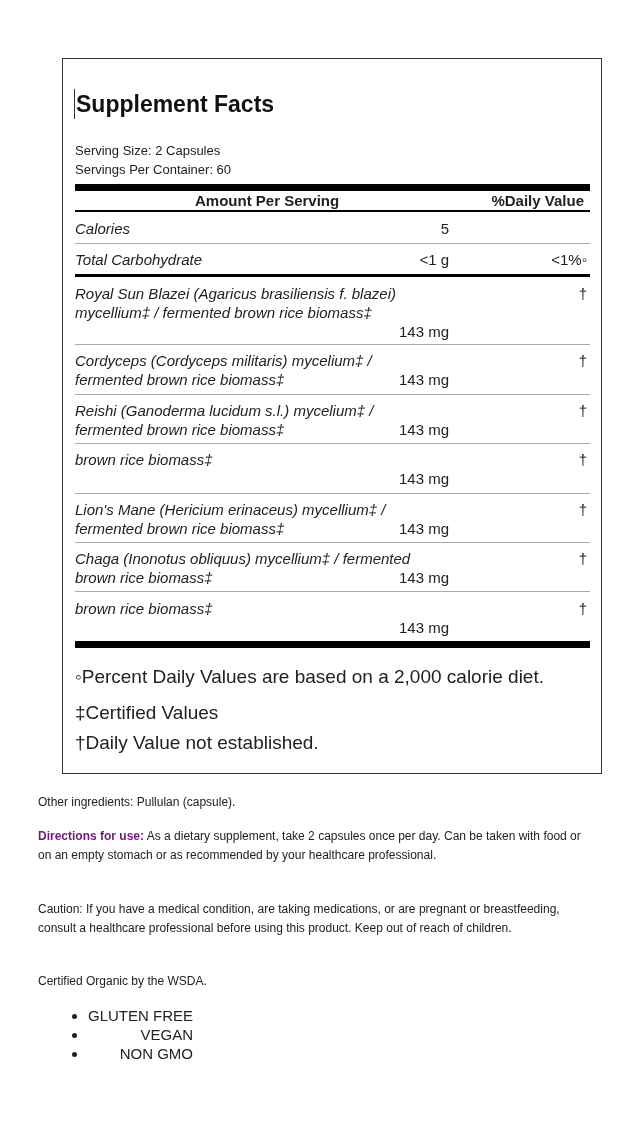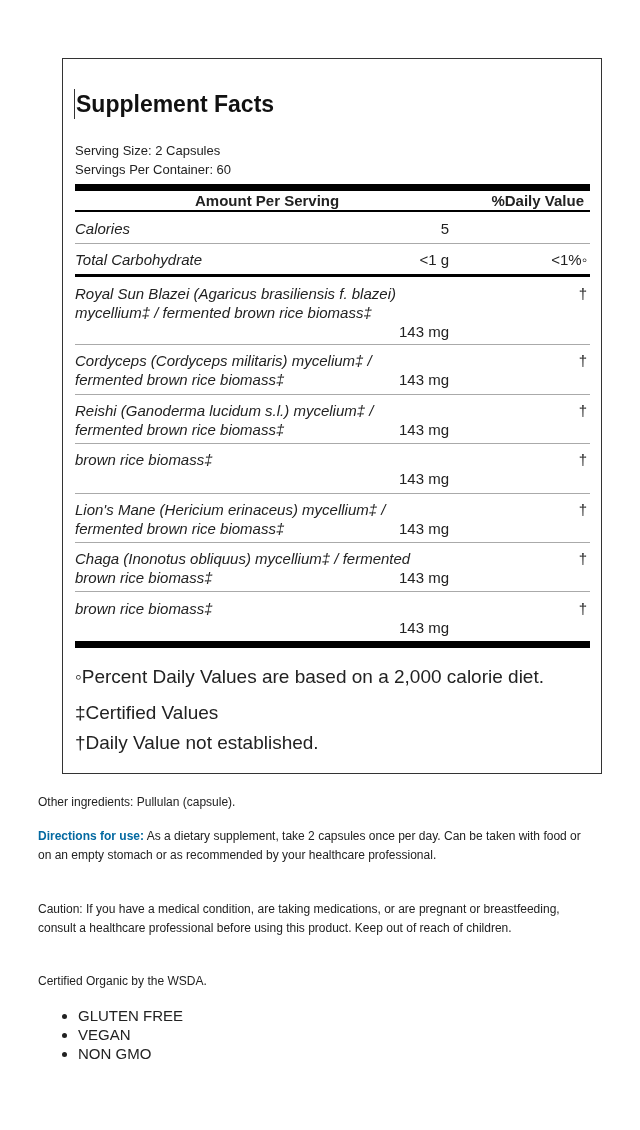--- a/index.html
+++ b/index.html
@@ -22,22 +22,22 @@
     .bar-thin { position: absolute; left: 0; right: 0; height: 1px; background: #aaa; }
     .hdr { position: absolute; top: 133px; left: 0; right: 0; height: 18px; font-weight: bold; font-size: 15px; }
     .hdr .amt { position: absolute; left: 120px; }
     .hdr .dv { position: absolute; right: 6px; }
     .row { position: absolute; left: 0; right: 0; line-height: 19px; font-size: 15px; }
     .row .name { position: absolute; left: 0; width: 370px; font-style: italic; }
     .row .amount { position: absolute; right: 141px; text-align: right; }
     .row .dvv { position: absolute; right: 3px; }
     .footnote { position: absolute; left: 0; font-size: 19px; line-height: 19px; }
     .below { position: absolute; left: 38px; width: 545px; font-size: 12px; line-height: 18.5px; }
-    .below b { color: #0369a1; }
-    ul.badges { position: absolute; left: 36px; top: 1006px; margin: 0; padding-left: 42px; list-style: disc; font-size: 15px; line-height: 19px; }
+    .below b { color: #701a75; }
+    ul.badges { position: absolute; left: 46px; top: 1006px; margin: 0; padding-left: 42px; list-style: disc; font-size: 15px; line-height: 19px; text-align: right; }
   </style>
 </head>
 <body>
 
 <div class="facts-box">
   <div class="inner">
     <div class="title">Supplement Facts</div>
     <div class="serving">
       <div>Serving Size: 2 Capsules</div>
       <div>Servings Per Container: 60</div>

